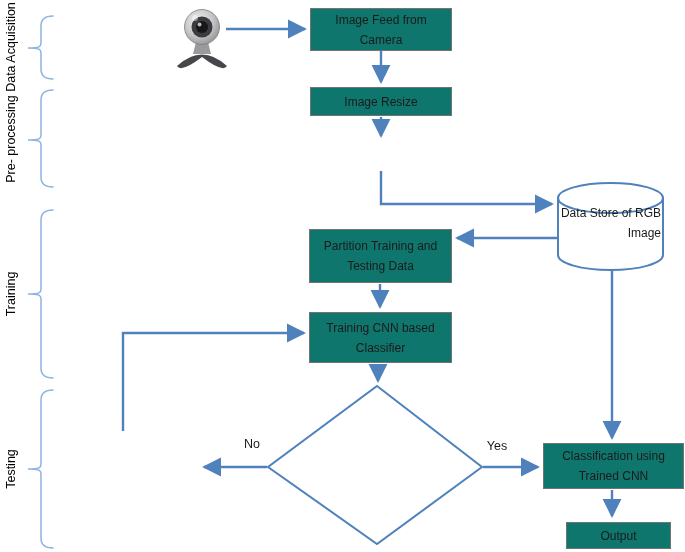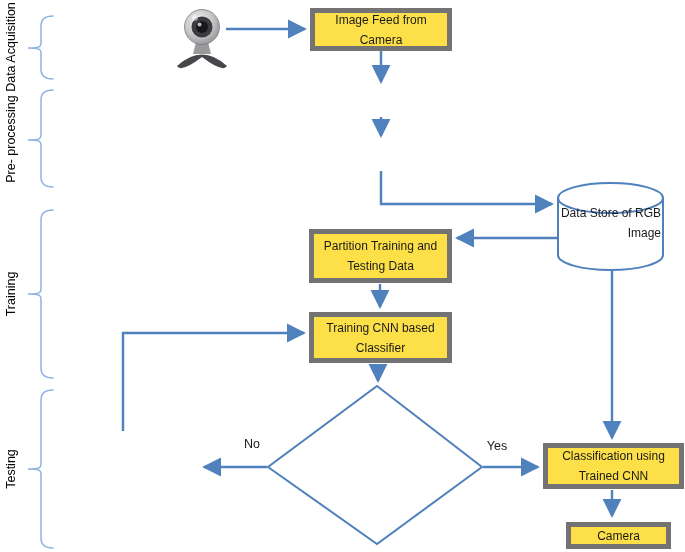--- a/index.html
+++ b/index.html
@@ -2,21 +2,21 @@
 <html><head>
 <meta charset="utf-8">
 <style>
   html,body{margin:0;padding:0;background:#fff;}
   #canvas{
     position:relative;width:685px;height:552px;background:#fff;overflow:hidden;
     font-family:"Liberation Sans","DejaVu Sans",sans-serif;color:#1a1a1a;
   }
   #shapes{position:absolute;left:0;top:0;width:685px;height:552px;}
   .node{
-    position:absolute;box-sizing:border-box;border:5px solid #737373;background:#fde047;
+    position:absolute;box-sizing:border-box;border:1px solid #737373;background:#0f766e;
     display:flex;align-items:center;justify-content:center;text-align:center;
     font-size:12px;line-height:20px;color:#1a1a1a;
   }
   .floating-label{
     position:absolute;text-align:right;font-size:12px;line-height:20px;color:#1a1a1a;
   }
   .stage-label{
     position:absolute;width:120px;height:20px;text-align:center;
     font-size:12.5px;line-height:20px;color:#000;
     transform:rotate(-90deg);transform-origin:center;white-space:nowrap;
@@ -82,30 +82,31 @@
     </g>
   </svg>
 
   <div class="stage-label" style="left:-49px;top:37px;">Data Acquisition</div>
   <div class="stage-label" style="left:-49px;top:129px;">Pre- processing</div>
   <div class="stage-label" style="left:-49px;top:284px;">Training</div>
   <div class="stage-label" style="left:-49px;top:459px;">Testing</div>
 
   <div class="node" style="left:310px;top:8px;width:142px;height:43px;padding:0 14px;">Image Feed from Camera</div>
 
+  <div class="node" style="left:310px;top:87px;width:142px;height:29px;">Image Resize</div>
 
 
   <div class="node" style="left:309px;top:229px;width:143px;height:54px;padding:4px 6px;">Partition Training and Testing Data</div>
 
   <div class="node" style="left:309px;top:312px;width:143px;height:51px;padding:0 6px;">Training CNN based Classifier</div>
 
 
   <div class="node" style="left:543px;top:443px;width:141px;height:46px;padding:0 8px;">Classification using Trained CNN</div>
 
-  <div class="node" style="left:566px;top:522px;width:105px;height:27px;">Camera</div>
+  <div class="node" style="left:566px;top:522px;width:105px;height:27px;">Output</div>
 
   <div class="floating-label" style="left:560px;top:203px;width:101px;">Data Store of RGB Image</div>
 
 
   <div class="edge-label" style="left:236px;top:437px;width:32px;">No</div>
   <div class="edge-label" style="left:480px;top:439px;width:34px;">Yes</div>
 
 </div>
 
 </body></html>

